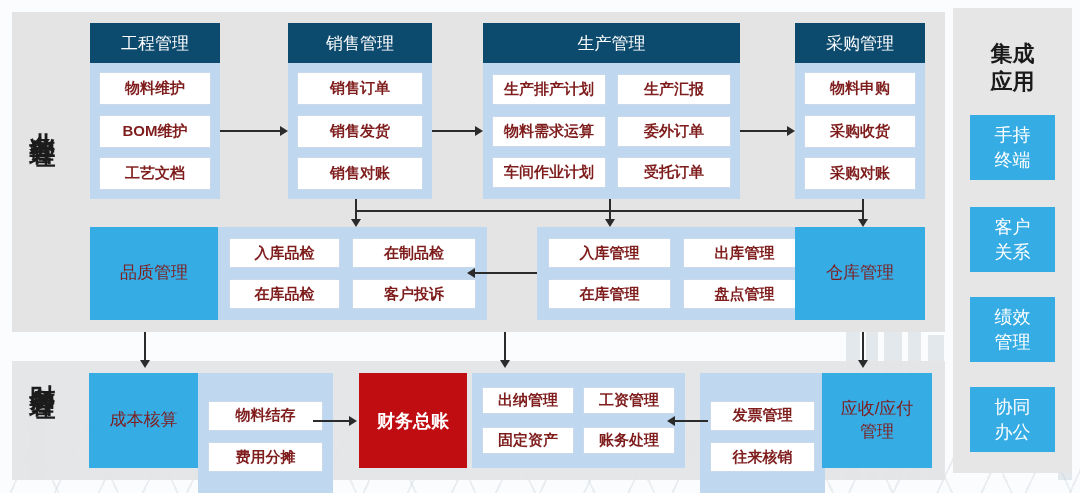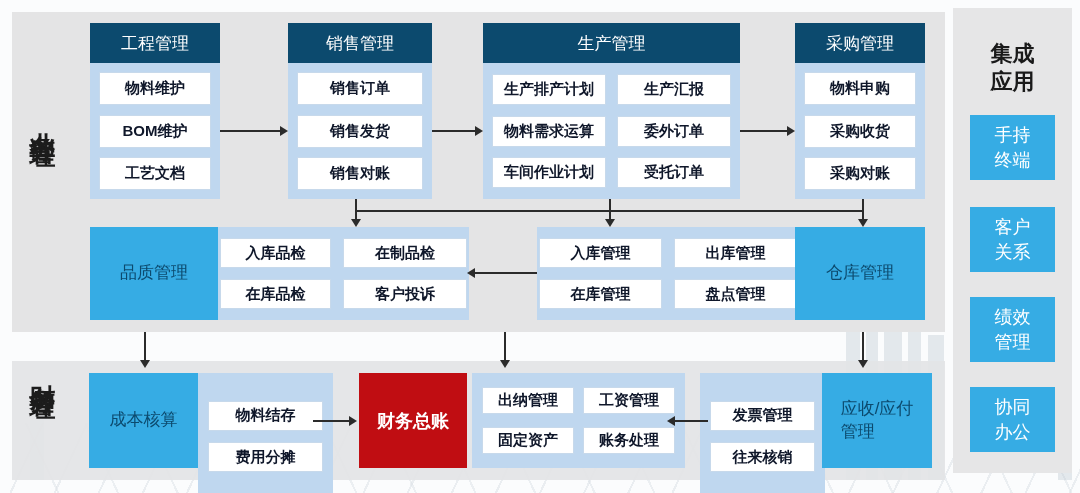--- a/index.html
+++ b/index.html
@@ -21,32 +21,32 @@
   .vlabel{position:absolute;z-index:2;writing-mode:vertical-rl;text-orientation:upright;
           font-size:26px;font-weight:700;color:#1c1c1c;letter-spacing:3px;line-height:1;}
 
   
   .col{position:absolute;z-index:2;background:#bfd7ef;display:flex;flex-direction:column;}
   .col-header{height:40px;flex:0 0 40px;background:#0c4a6e;color:#fff;font-size:17px;
               display:flex;align-items:center;justify-content:center;}
   .col-body{flex:1;display:flex;flex-direction:column;justify-content:space-evenly;padding:0 9px;}
   .col-body-grid{flex:1;display:grid;grid-template-columns:1fr 1fr;column-gap:11px;
                  grid-template-rows:repeat(3,31px);align-content:space-evenly;padding:0 9px;}
-  .wbox{background:#ffffff;border:1px solid rgba(130,170,210,.45);color:#0f172a;font-size:15px;
+  .wbox{background:#ffffff;border:1px solid rgba(130,170,210,.45);color:#7f1d1d;font-size:15px;
         font-weight:600;display:flex;align-items:center;justify-content:center;white-space:nowrap;}
   .col-body .wbox{height:31px;}
 
   
-  .bluebox{position:absolute;z-index:2;background:#36ace4;color:#0c4a6e;font-size:17px;
-           display:flex;align-items:center;justify-content:center;text-align:left;line-height:1.3;}
+  .bluebox{position:absolute;z-index:2;background:#36ace4;color:#7f1d1d;font-size:17px;
+           display:flex;align-items:center;justify-content:center;text-align:center;line-height:1.3;}
   .redbox{position:absolute;z-index:2;background:#c00d12;color:#fff;font-size:18px;font-weight:700;
           display:flex;align-items:center;justify-content:center;}
   .lcontainer{position:absolute;z-index:2;background:#bfd7ef;}
   .grid22{display:grid;grid-template-columns:1fr 1.12fr;column-gap:12px;
-          grid-template-rows:repeat(2,30px);align-content:space-evenly;padding:0 2px;}
+          grid-template-rows:repeat(2,30px);align-content:space-evenly;padding:0 11px;}
   .stack2{display:flex;flex-direction:column;justify-content:space-evenly;padding:16px 10px;}
   .stack2 .wbox{height:28px;}
   .grid-ledger{display:grid;grid-template-columns:1fr 1fr;column-gap:9px;
                grid-template-rows:repeat(2,27px);align-content:space-evenly;padding:0 10px;}
 
   
   .side-title{position:absolute;left:0;top:32px;width:119px;text-align:center;font-size:22px;
               font-weight:700;color:#1a1a1a;line-height:1.25;}
   .side-item{position:absolute;left:17px;width:85px;height:65px;background:#36ace4;color:#fff;
              font-size:18px;line-height:1.35;display:flex;align-items:center;justify-content:center;

